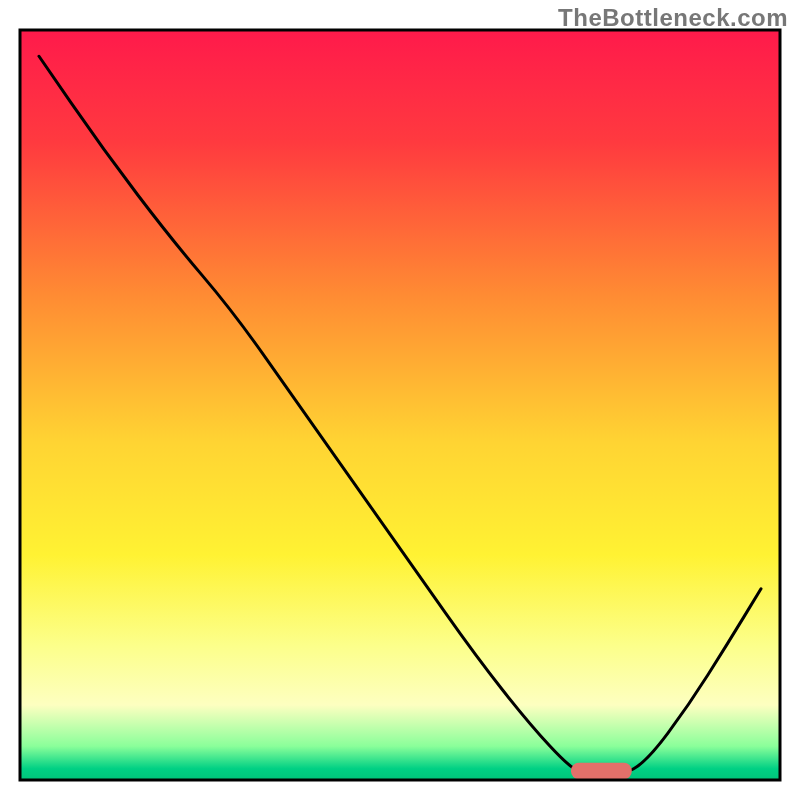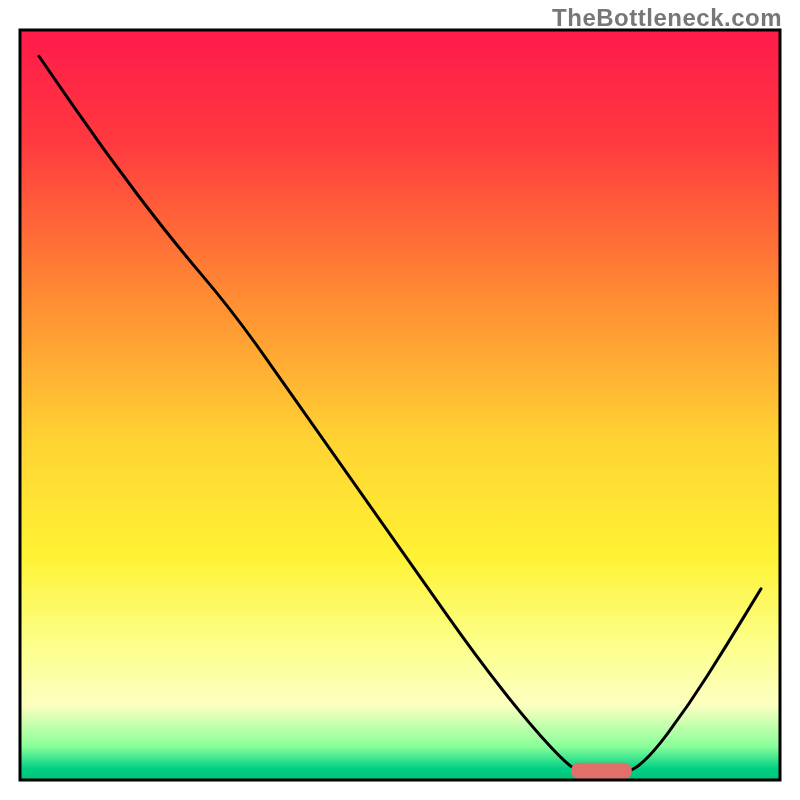--- a/index.html
+++ b/index.html
@@ -11,21 +11,21 @@
     font-family: Arial, Helvetica, sans-serif;
   }
   .canvas {
     position: relative;
     width: 800px;
     height: 800px;
   }
   .watermark {
     position: absolute;
     top: 4px;
-    right: 18px;
+    right: 12px;
     font-size: 24px;
     font-weight: bold;
     color: #777;
     letter-spacing: 0.5px;
   }
   svg.plot {
     position: absolute;
     top: 0;
     left: 0;
   }

